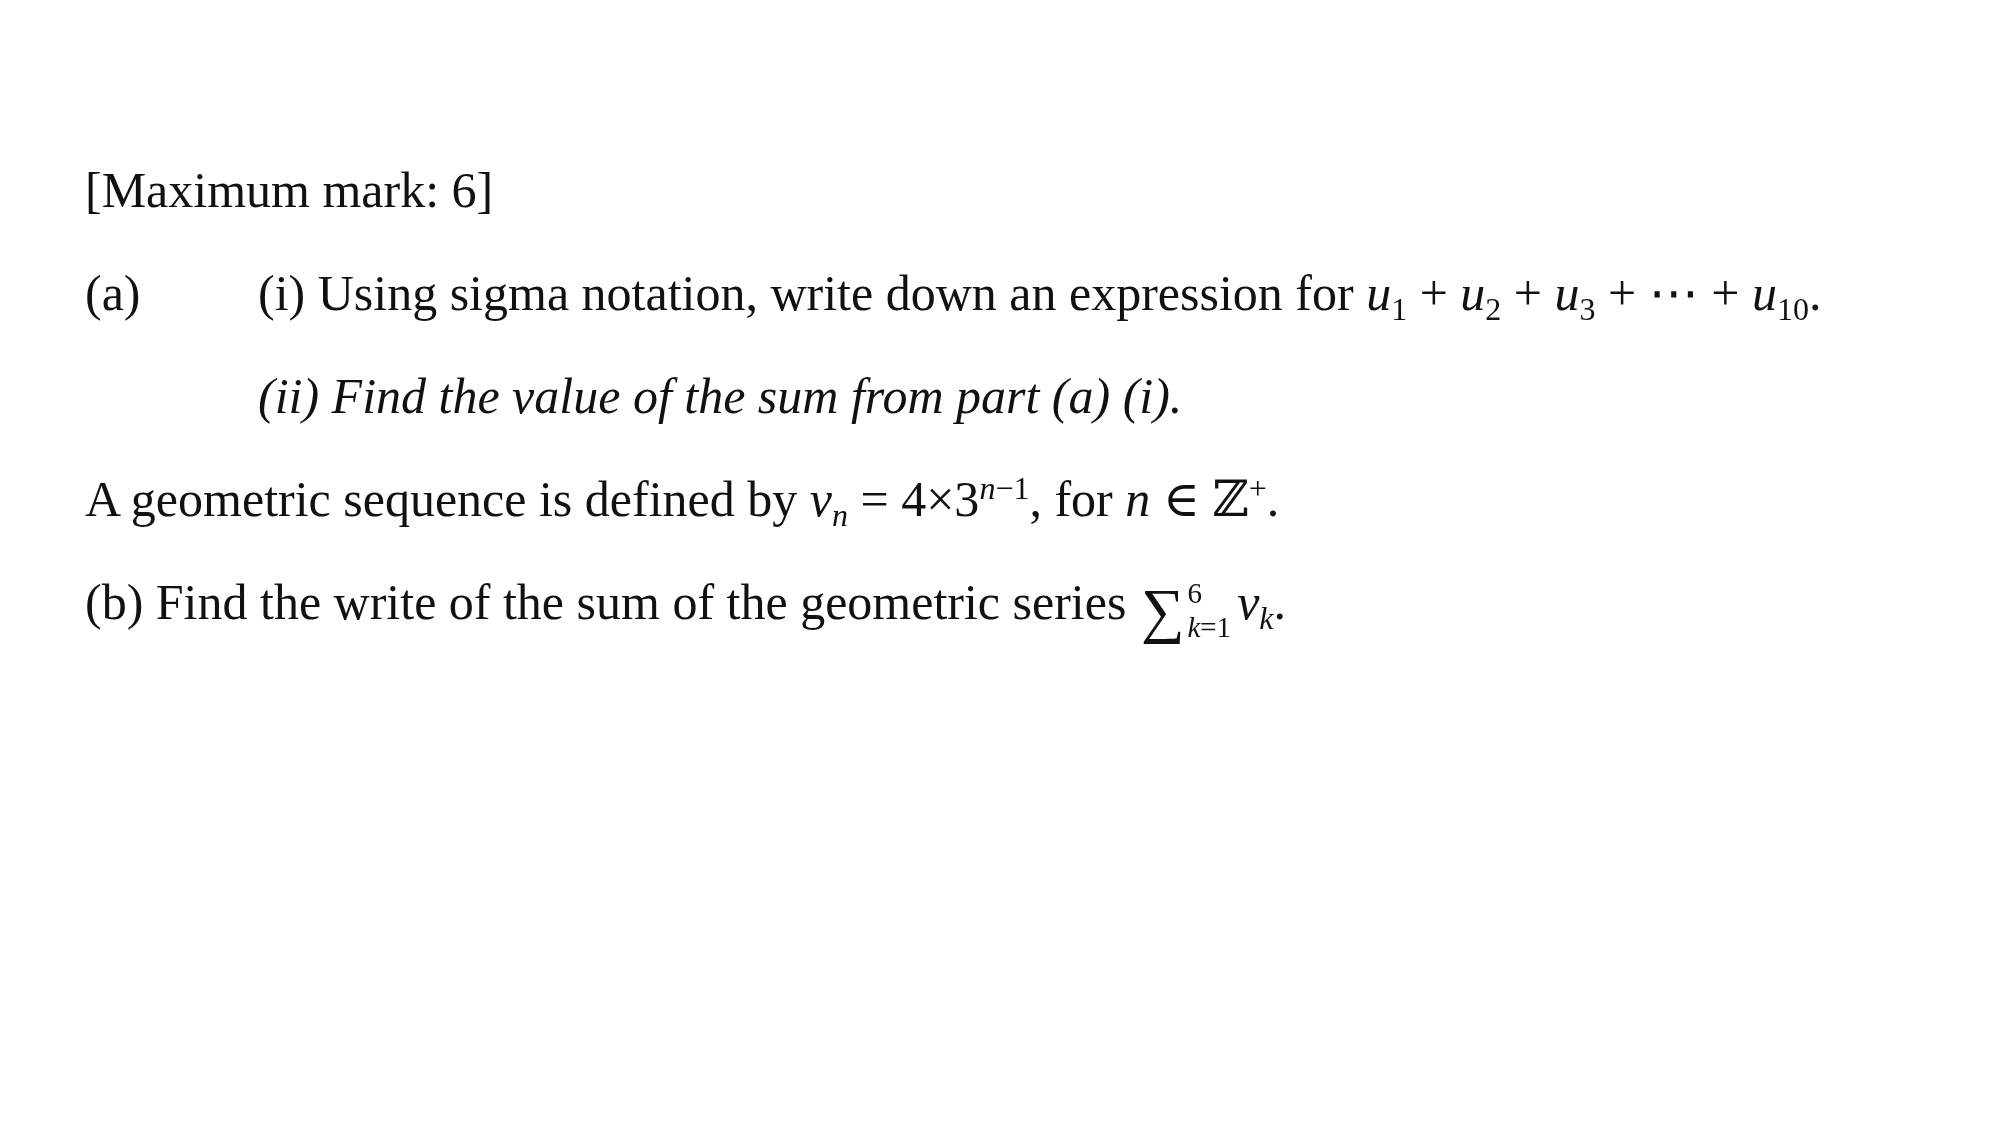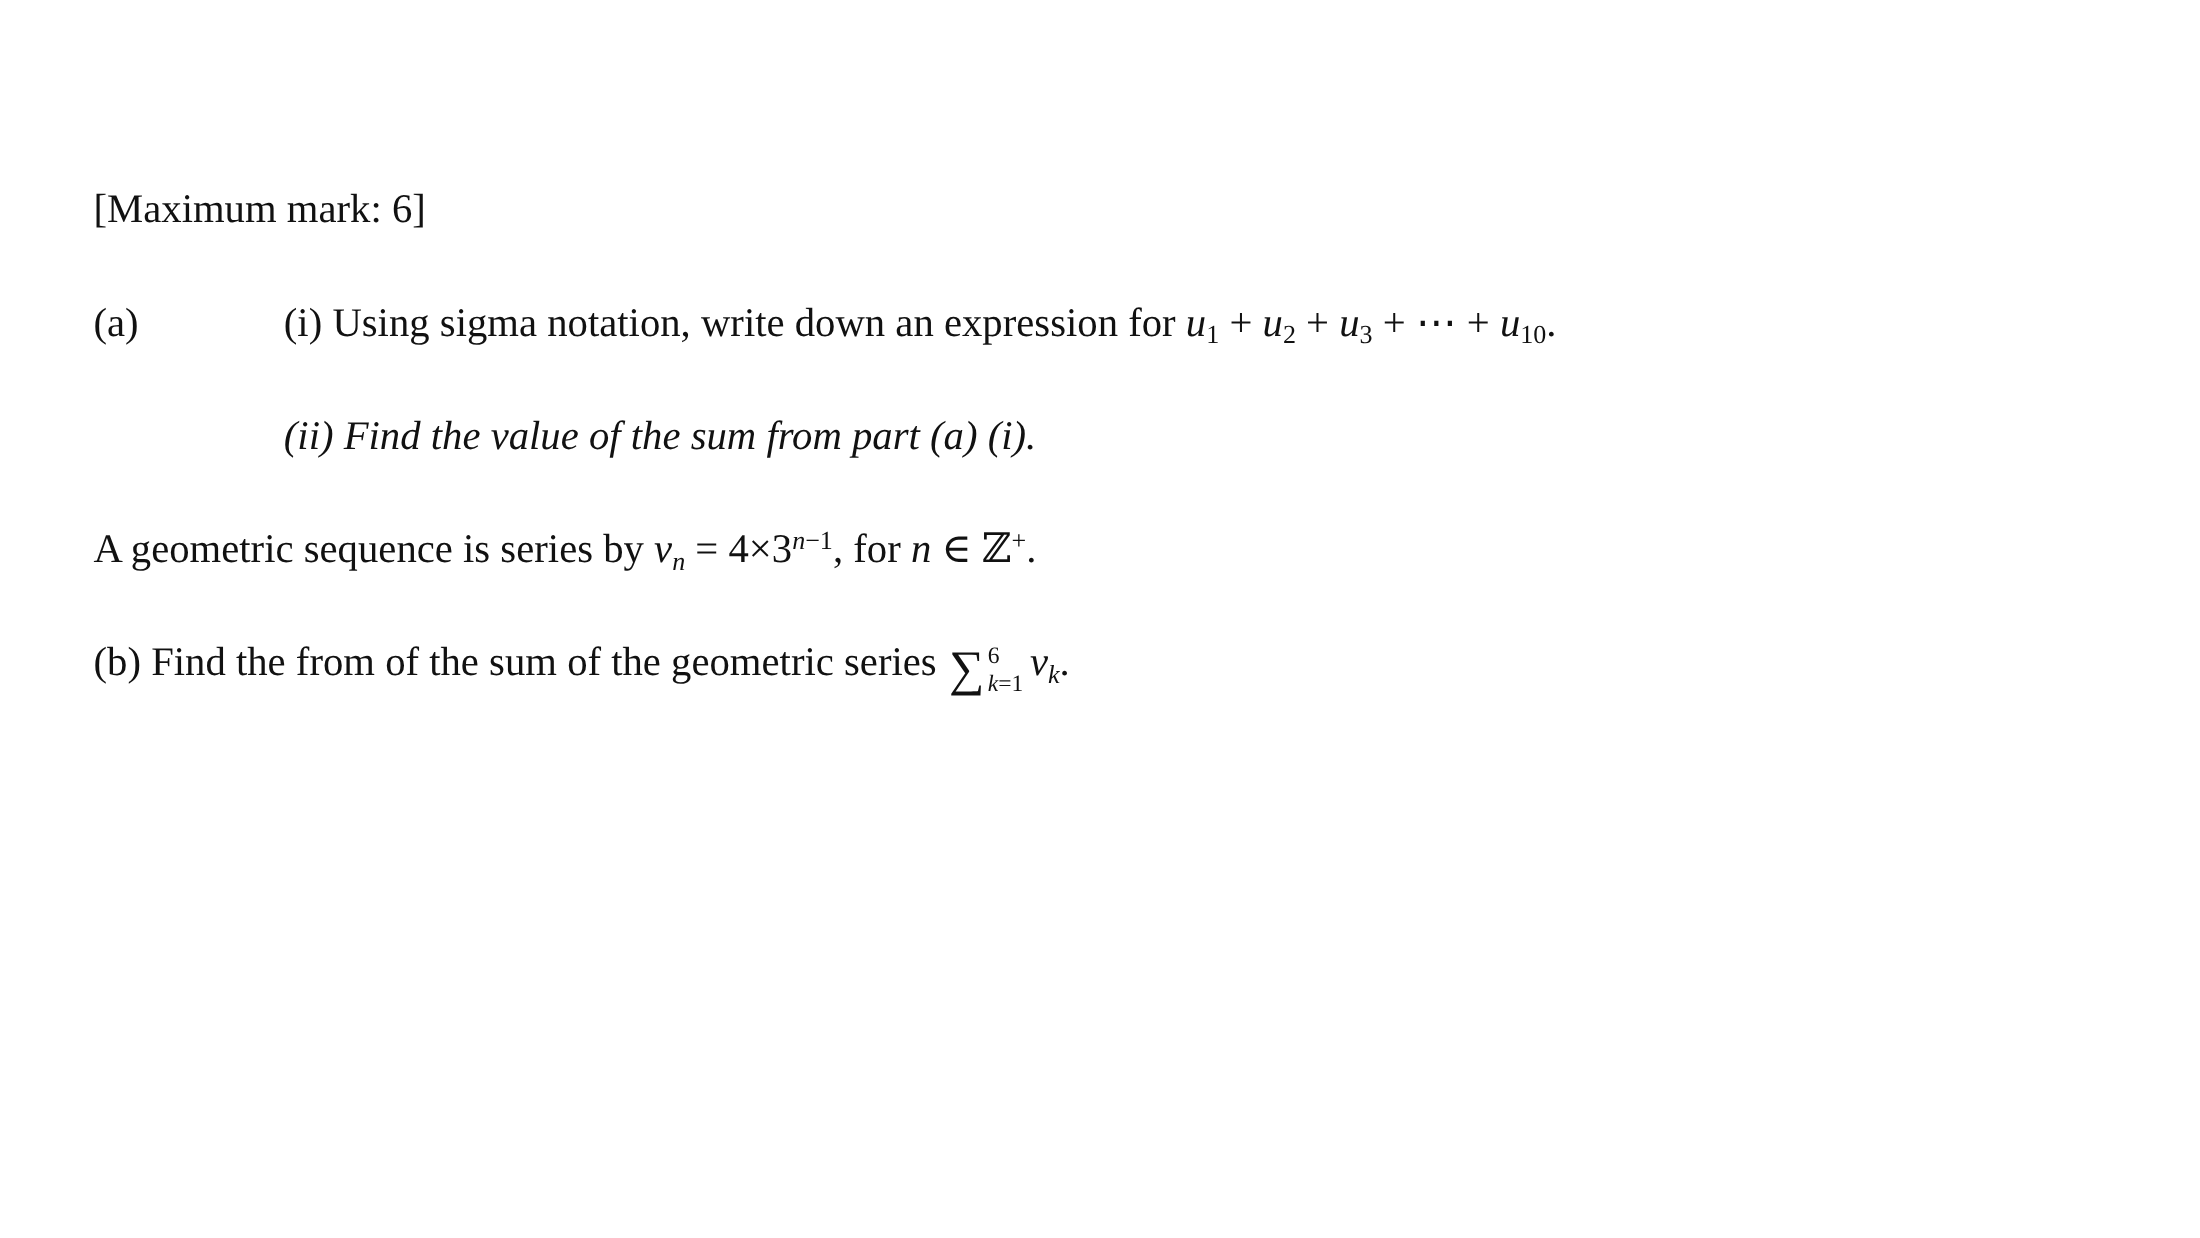--- a/index.html
+++ b/index.html
@@ -13,21 +13,21 @@
     font-family: "Liberation Serif", "DejaVu Serif", serif;
     color: #111111;
   }
   .doc {
     position: absolute;
     left: 85px;
     top: 139px;
     right: 60px;
   }
   .mline {
-    font-size: 37px;
+    font-size: 50px;
     line-height: 103px;
     white-space: nowrap;
   }
   .part-label {
     display: inline-block;
     width: 173px;
   }
   .mline.indented { padding-left: 173px; font-style: italic; }
   .mvar { font-style: italic; }
   .msub, .msup {
@@ -62,22 +62,22 @@
   }
 </style>
 </head>
 <body>
 
 <main class="doc">
   <div id="lines-root">
       <div class="mline"><span class="mtext">[Maximum mark: 6]</span></div>
       <div class="mline"><span class="part-label">(a)</span><span class="mtext">(i) Using sigma notation, write down an expression for </span><span class="mvar">u</span><span class="msub">1</span><span class="mtext"> + </span><span class="mvar">u</span><span class="msub">2</span><span class="mtext"> + </span><span class="mvar">u</span><span class="msub">3</span><span class="mtext"> + ⋯ + </span><span class="mvar">u</span><span class="msub">10</span><span class="mtext">.</span></div>
       <div class="mline indented"><span class="mtext">(ii) Find the value of the sum from part (a) (i).</span></div>
-      <div class="mline"><span class="mtext">A geometric sequence is series by </span><span class="mvar">v</span><span class="msub mvar">n</span><span class="mtext"> = 4×3</span><span class="msup mvar">n</span><span class="msup">−1</span><span class="mtext">, for </span><span class="mvar">n</span><span class="mtext"> ∈ ℤ</span><span class="msup">+</span><span class="mtext">.</span></div>
-      <div class="mline"><span class="mtext">(b) Find the from of the sum of the geometric series </span><span class="bigop">
+      <div class="mline"><span class="mtext">A geometric sequence is defined by </span><span class="mvar">v</span><span class="msub mvar">n</span><span class="mtext"> = 4×3</span><span class="msup mvar">n</span><span class="msup">−1</span><span class="mtext">, for </span><span class="mvar">n</span><span class="mtext"> ∈ ℤ</span><span class="msup">+</span><span class="mtext">.</span></div>
+      <div class="mline"><span class="mtext">(b) Find the write of the sum of the geometric series </span><span class="bigop">
           <span class="op">∑</span>
           <span class="stack">
             <span class="s-top">6</span>
             <span class="s-bot"><span class="mvar">k</span><span>=1</span></span>
           </span>
         </span><span class="mvar">v</span><span class="msub mvar">k</span><span class="mtext">.</span></div>
     </div>
 </main>
 
 </body></html>

